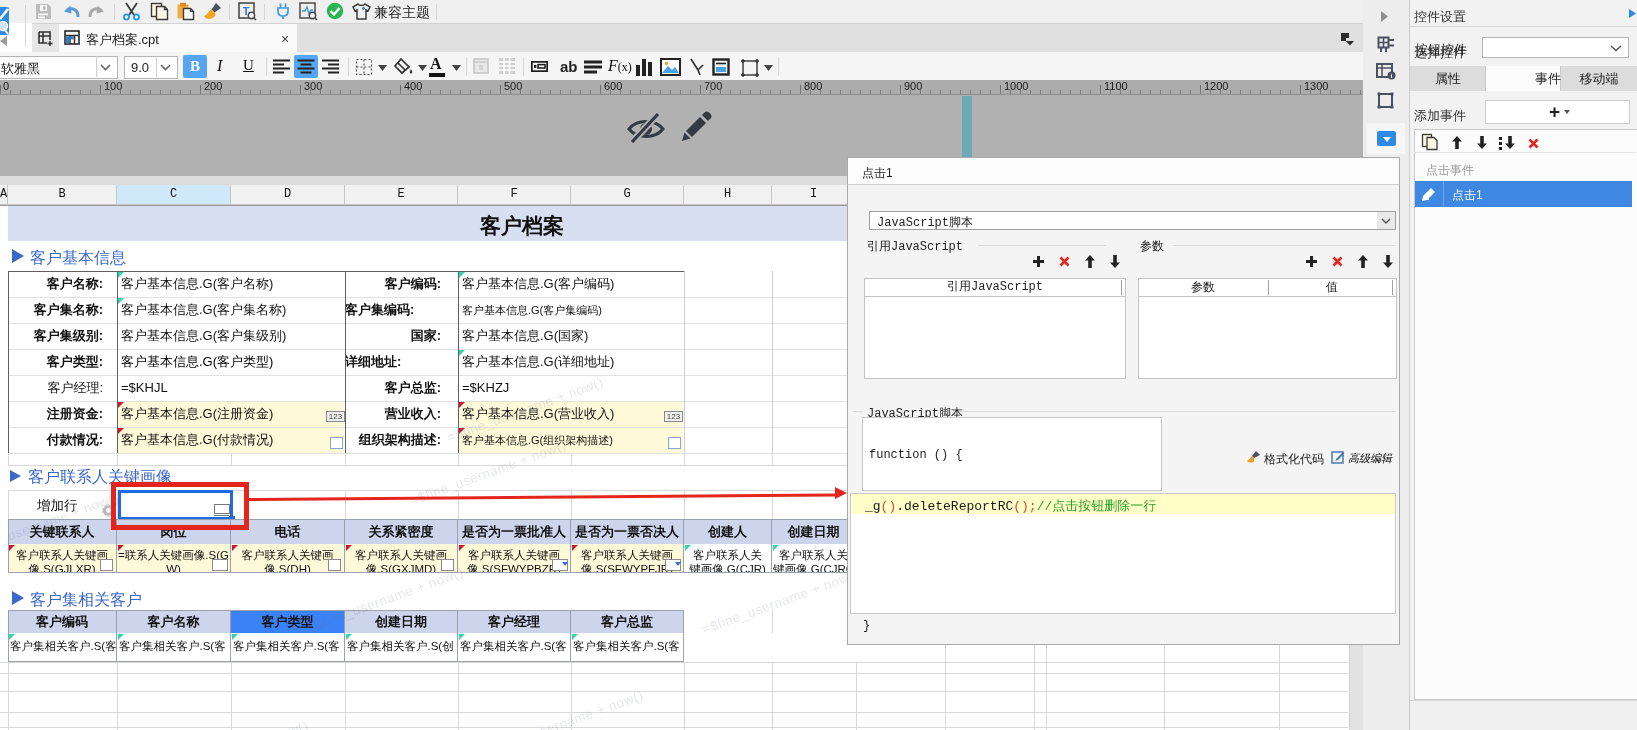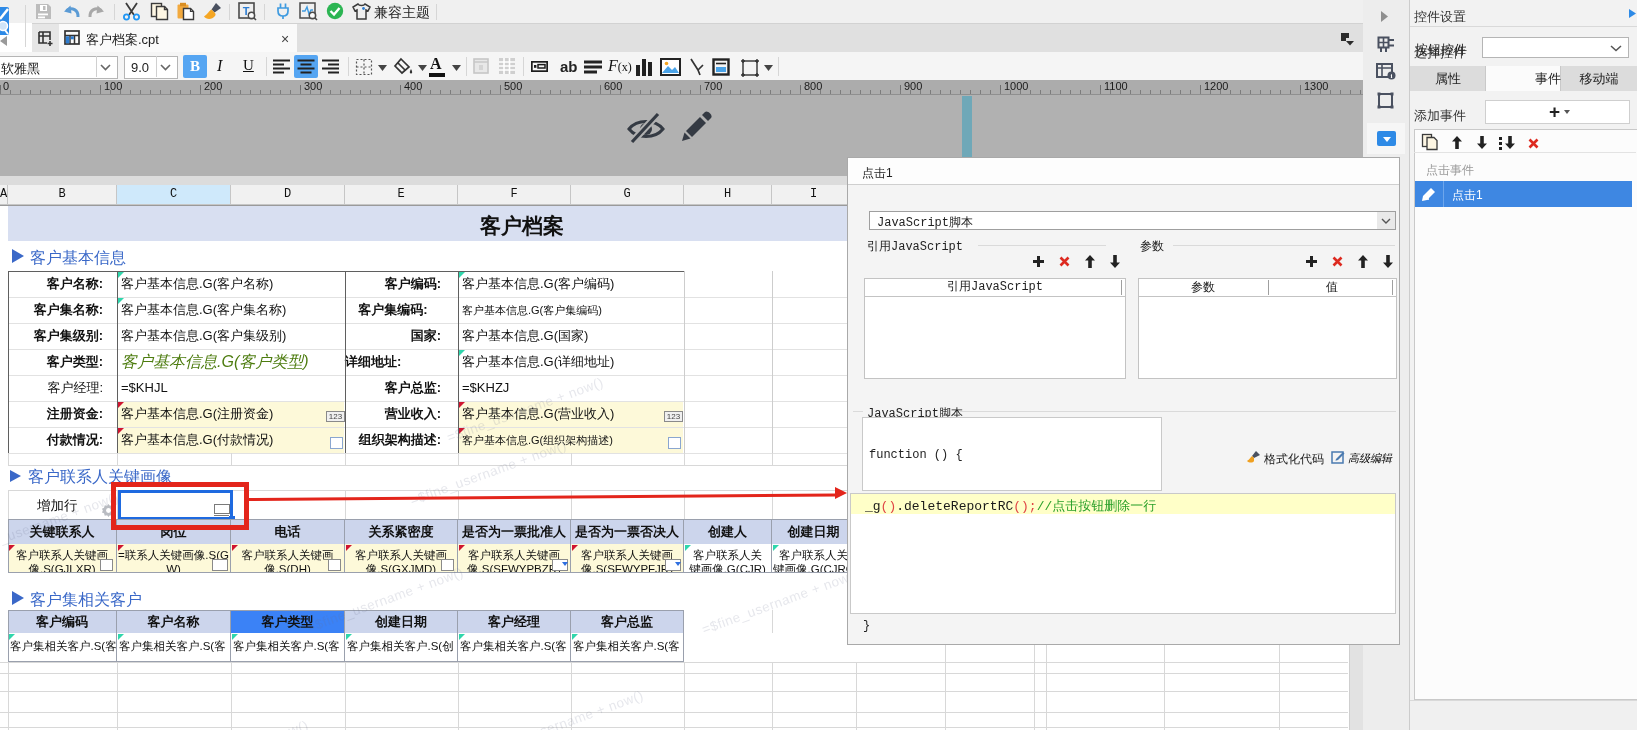--- a/index.html
+++ b/index.html
@@ -300,31 +300,31 @@
 <div class="ab" style="left:30px;top:248px;font-size:16px;color:#3a68c8;">客户基本信息</div>
 <div class="ab" style="left:8px;top:271px;width:95px;height:26px;line-height:26px;text-align:right;font-weight:bold;font-size:13px;color:#111;">客户名称:</div>
 <div class="ab" style="left:121px;top:271px;width:220px;height:26px;line-height:26px;font-size:13px;color:#111;white-space:nowrap;overflow:hidden;">客户基本信息.G(客户名称)</div>
 <div class="ab" style="left:345px;top:271px;width:96px;height:26px;line-height:26px;text-align:right;font-weight:bold;font-size:13px;color:#111;">客户编码:</div>
 <div class="ab" style="left:462px;top:271px;width:218px;height:26px;line-height:26px;font-size:13px;color:#111;white-space:nowrap;overflow:hidden;">客户基本信息.G(客户编码)</div>
 <div class="ab" style="left:118px;top:272px;width:0;height:0;border-top:6px solid #2fd6ac;border-right:6px solid transparent;"></div>
 <div class="ab" style="left:459px;top:272px;width:0;height:0;border-top:6px solid #2fd6ac;border-right:6px solid transparent;"></div>
 <div class="ab" style="left:8px;top:297px;width:848px;height:1px;background:#e2e2e2;"></div>
 <div class="ab" style="left:8px;top:297px;width:95px;height:26px;line-height:26px;text-align:right;font-weight:bold;font-size:13px;color:#111;">客户集名称:</div>
 <div class="ab" style="left:121px;top:297px;width:220px;height:26px;line-height:26px;font-size:13px;color:#111;white-space:nowrap;overflow:hidden;">客户基本信息.G(客户集名称)</div>
-<div class="ab" style="left:345px;top:297px;width:96px;height:26px;line-height:26px;text-align:center;font-weight:bold;font-size:13px;color:#111;">客户集编码:</div>
+<div class="ab" style="left:345px;top:297px;width:96px;height:26px;line-height:26px;text-align:left;font-weight:bold;font-size:13px;color:#111;">客户集编码:</div>
 <div class="ab" style="left:462px;top:297px;width:218px;height:26px;line-height:26px;font-size:11px;color:#111;white-space:nowrap;overflow:hidden;">客户基本信息.G(客户集编码)</div>
 <div class="ab" style="left:118px;top:298px;width:0;height:0;border-top:6px solid #2fd6ac;border-right:6px solid transparent;"></div>
 <div class="ab" style="left:8px;top:323px;width:848px;height:1px;background:#e2e2e2;"></div>
 <div class="ab" style="left:8px;top:323px;width:95px;height:26px;line-height:26px;text-align:right;font-weight:bold;font-size:13px;color:#111;">客户集级别:</div>
 <div class="ab" style="left:121px;top:323px;width:220px;height:26px;line-height:26px;font-size:13px;color:#111;white-space:nowrap;overflow:hidden;">客户基本信息.G(客户集级别)</div>
 <div class="ab" style="left:345px;top:323px;width:96px;height:26px;line-height:26px;text-align:right;font-weight:bold;font-size:13px;color:#111;">国家:</div>
 <div class="ab" style="left:462px;top:323px;width:218px;height:26px;line-height:26px;font-size:13px;color:#111;white-space:nowrap;overflow:hidden;">客户基本信息.G(国家)</div>
 <div class="ab" style="left:8px;top:349px;width:848px;height:1px;background:#e2e2e2;"></div>
 <div class="ab" style="left:8px;top:349px;width:95px;height:26px;line-height:26px;text-align:right;font-weight:bold;font-size:13px;color:#111;">客户类型:</div>
-<div class="ab" style="left:121px;top:349px;width:220px;height:26px;line-height:26px;font-size:16px;color:#4d7c0f;white-space:nowrap;overflow:hidden;font-style:italic;">客户基本信息.G(客户类型)</div>
+<div class="ab" style="left:121px;top:349px;width:220px;height:26px;line-height:26px;font-size:13px;color:#000000;white-space:nowrap;overflow:hidden;">客户基本信息.G(客户类型)</div>
 <div class="ab" style="left:345px;top:349px;width:96px;height:26px;line-height:26px;text-align:left;font-weight:bold;font-size:13px;color:#111;">详细地址:</div>
 <div class="ab" style="left:462px;top:349px;width:218px;height:26px;line-height:26px;font-size:13px;color:#111;white-space:nowrap;overflow:hidden;">客户基本信息.G(详细地址)</div>
 <div class="ab" style="left:459px;top:350px;width:0;height:0;border-top:6px solid #2fd6ac;border-right:6px solid transparent;"></div>
 <div class="ab" style="left:8px;top:375px;width:848px;height:1px;background:#e2e2e2;"></div>
 <div class="ab" style="left:8px;top:375px;width:95px;height:26px;line-height:26px;text-align:right;font-weight:normal;font-size:13px;color:#111;">客户经理:</div>
 <div class="ab" style="left:121px;top:375px;width:220px;height:26px;line-height:26px;font-size:13px;color:#111;white-space:nowrap;overflow:hidden;">=$KHJL</div>
 <div class="ab" style="left:345px;top:375px;width:96px;height:26px;line-height:26px;text-align:right;font-weight:bold;font-size:13px;color:#111;">客户总监:</div>
 <div class="ab" style="left:462px;top:375px;width:218px;height:26px;line-height:26px;font-size:13px;color:#111;white-space:nowrap;overflow:hidden;">=$KHZJ</div>
 <div class="ab" style="left:8px;top:401px;width:848px;height:1px;background:#e2e2e2;"></div>
 <div class="ab" style="left:118px;top:402px;width:226px;height:25px;background:#fdf9d9;"></div>

